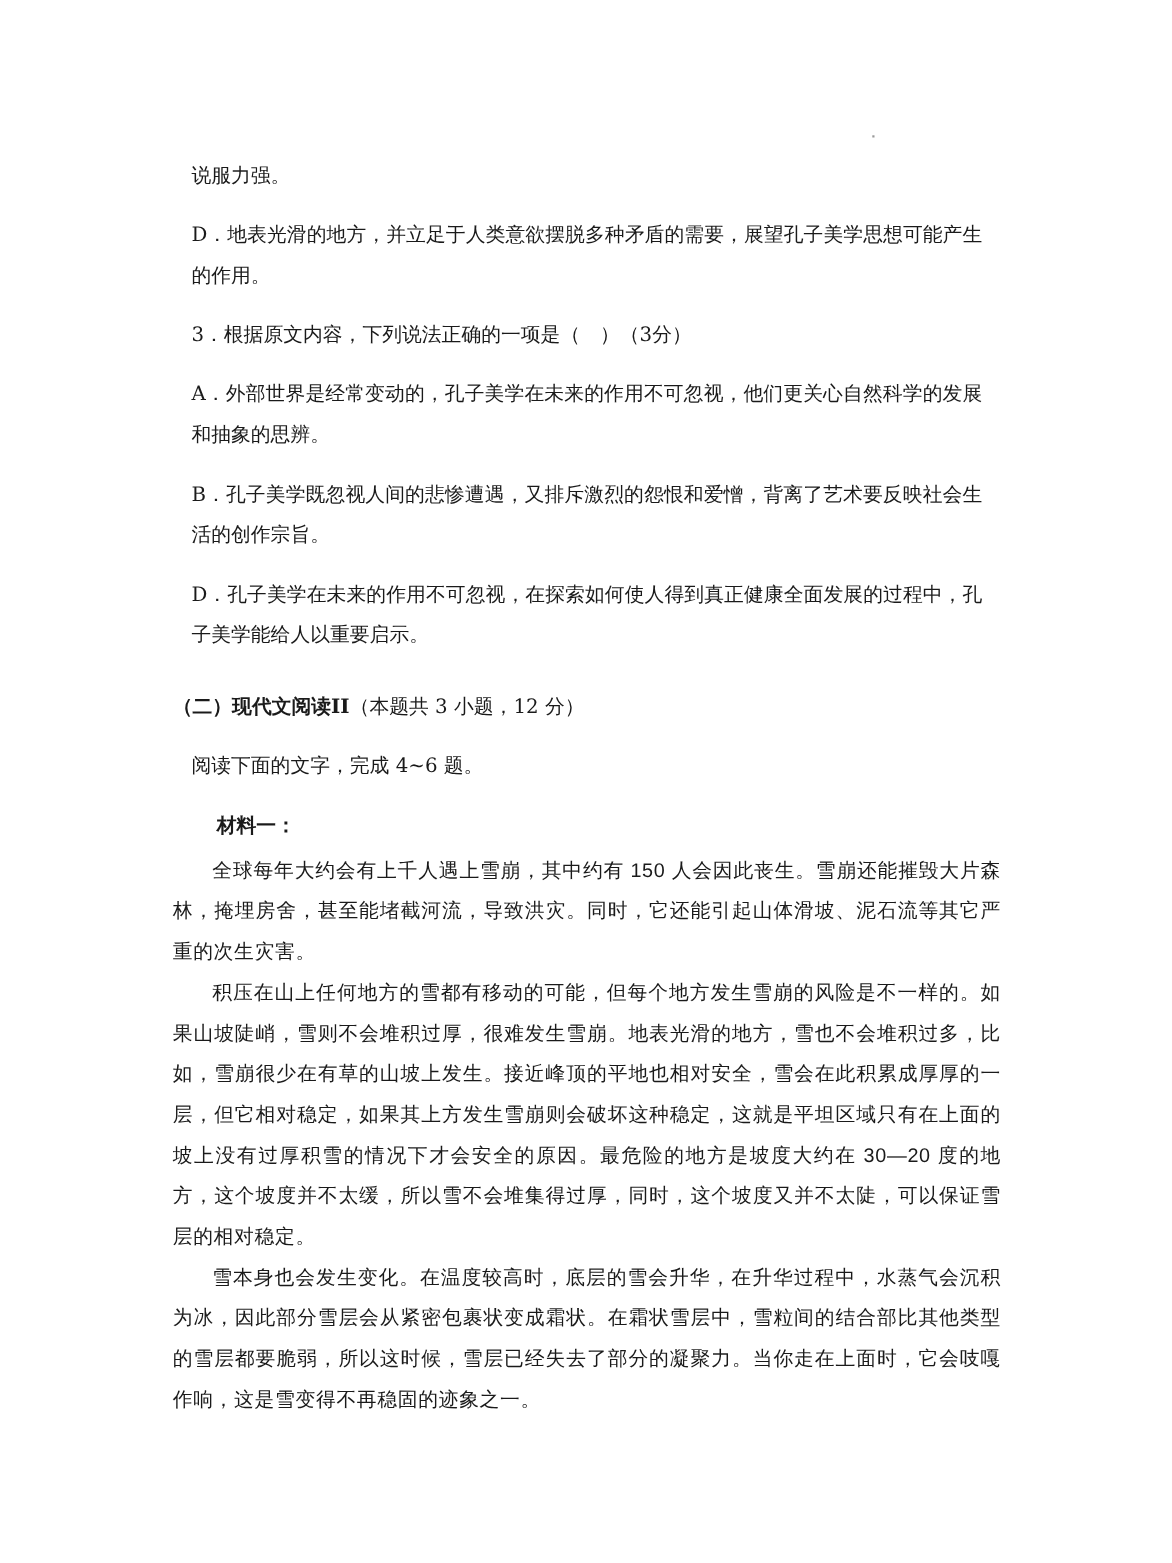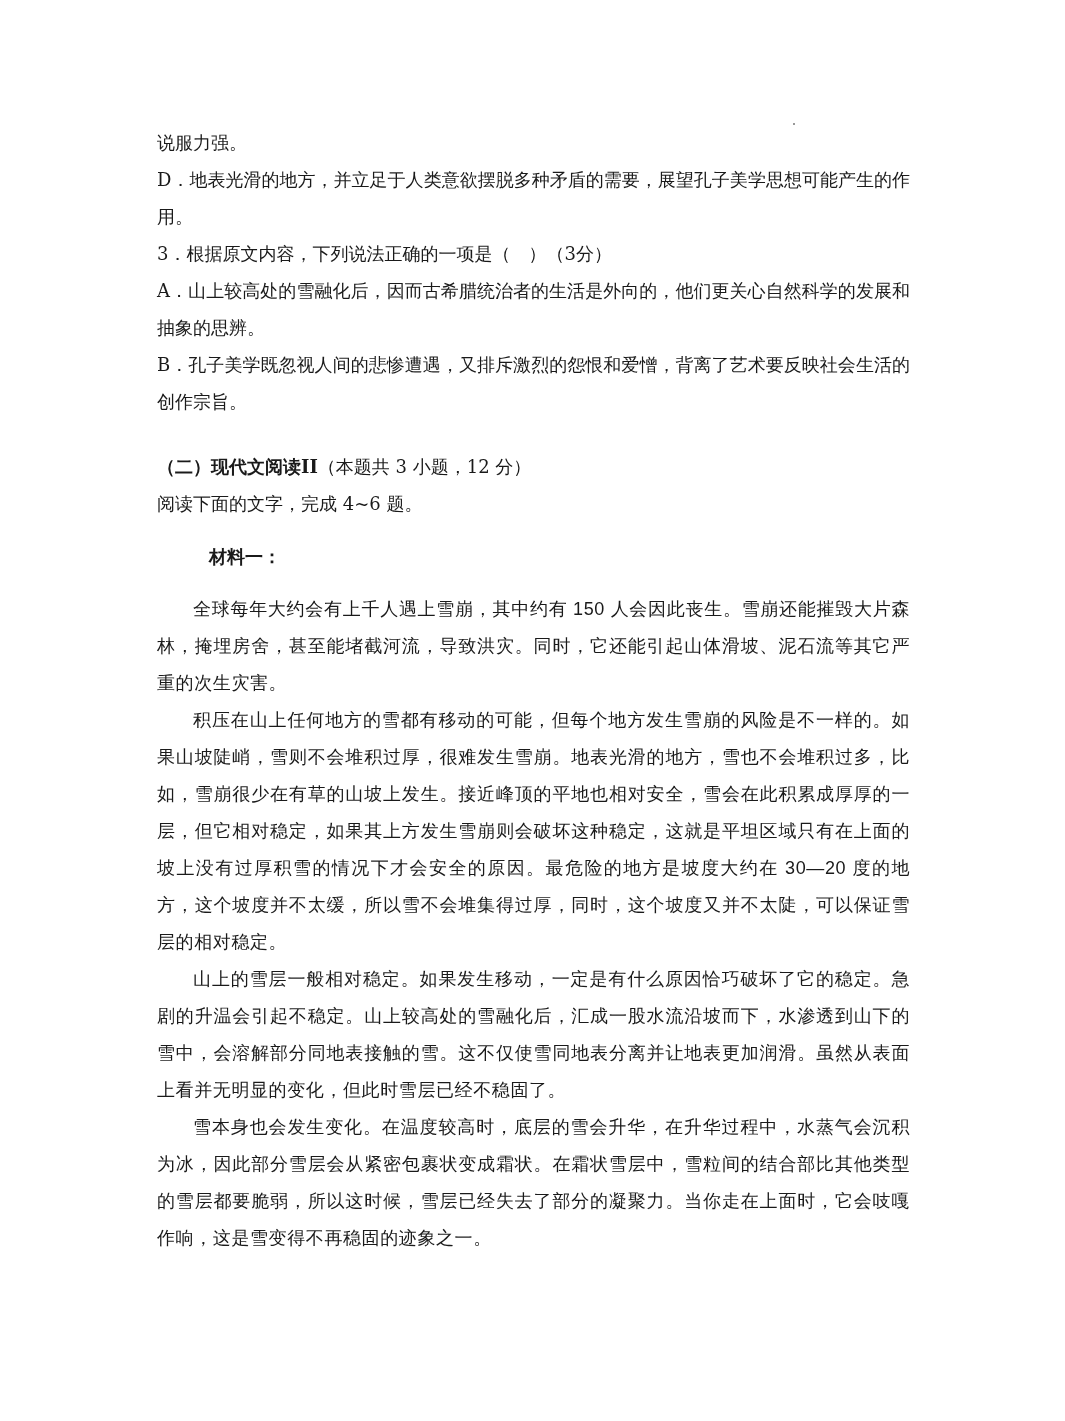--- a/index.html
+++ b/index.html
@@ -19,21 +19,21 @@
     position: absolute;
     left: 157px;
     top: 124px;
     width: 753px;
   }
   .line-block {
     font-size: 18px;
     line-height: 37px;
     text-align: justify;
     text-justify: inter-character;
-    margin: 0;
+    margin: 17px;
   }
   .dot {
     position: absolute;
     left: 793px;
     top: 123px;
     width: 2px;
     height: 2px;
     background: #999;
   }
   .section-title {
@@ -42,21 +42,21 @@
     line-height: 37px;
   }
   .section-title .bold {
     font-weight: bold;
   }
   .material-label {
     font-weight: bold;
     text-indent: 2em;
     font-size: 18px;
     line-height: 37px;
-    margin: 16px;
+    margin: 4px;
   }
   .para {
     font-size: 18px;
     line-height: 37px;
     text-indent: 2em;
     text-align: justify;
     margin: 0;
     font-family: Liberation Sans, sans-serif;
     letter-spacing: 0.6px;
   }
@@ -64,26 +64,26 @@
 </head>
 <body>
 
 <div class="dot"></div>
 
 <div class="page">
   <p class="line-block">说服力强。</p>
   <p class="line-block">D．地表光滑的地方，并立足于人类意欲摆脱多种矛盾的需要，展望孔子美学思想可能产生的作用。</p>
 
   <p class="line-block">3．根据原文内容，下列说法正确的一项是（　）（3分）</p>
-  <p class="line-block">A．山上较高处的雪融化后，因而古希腊统治者的生活是外向的，他们更关心自然科学的发展和抽象的思辨。</p>
+  <p class="line-block">A．外部世界是经常变动的，孔子美学在未来的作用不可忽视，他们更关心自然科学的发展和抽象的思辨。</p>
   <p class="line-block">B．孔子美学既忽视人间的悲惨遭遇，又排斥激烈的怨恨和爱憎，背离了艺术要反映社会生活的创作宗旨。</p>
+  <p class="line-block">D．孔子美学在未来的作用不可忽视，在探索如何使人得到真正健康全面发展的过程中，孔子美学能给人以重要启示。</p>
 
   <div class="section-title">
     <span class="bold">（二）现代文阅读II</span><span>（本题共 3 小题，12 分）</span>
   </div>
   <p class="line-block">阅读下面的文字，完成 4~6 题。</p>
   <p class="material-label">材料一：</p>
 
   <p class="para">全球每年大约会有上千人遇上雪崩，其中约有 150 人会因此丧生。雪崩还能摧毁大片森林，掩埋房舍，甚至能堵截河流，导致洪灾。同时，它还能引起山体滑坡、泥石流等其它严重的次生灾害。</p>
   <p class="para">积压在山上任何地方的雪都有移动的可能，但每个地方发生雪崩的风险是不一样的。如果山坡陡峭，雪则不会堆积过厚，很难发生雪崩。地表光滑的地方，雪也不会堆积过多，比如，雪崩很少在有草的山坡上发生。接近峰顶的平地也相对安全，雪会在此积累成厚厚的一层，但它相对稳定，如果其上方发生雪崩则会破坏这种稳定，这就是平坦区域只有在上面的坡上没有过厚积雪的情况下才会安全的原因。最危险的地方是坡度大约在 30—20 度的地方，这个坡度并不太缓，所以雪不会堆集得过厚，同时，这个坡度又并不太陡，可以保证雪层的相对稳定。</p>
-  <p class="para">山上的雪层一般相对稳定。如果发生移动，一定是有什么原因恰巧破坏了它的稳定。急剧的升温会引起不稳定。山上较高处的雪融化后，汇成一股水流沿坡而下，水渗透到山下的雪中，会溶解部分同地表接触的雪。这不仅使雪同地表分离并让地表更加润滑。虽然从表面上看并无明显的变化，但此时雪层已经不稳固了。</p>
   <p class="para">雪本身也会发生变化。在温度较高时，底层的雪会升华，在升华过程中，水蒸气会沉积为冰，因此部分雪层会从紧密包裹状变成霜状。在霜状雪层中，雪粒间的结合部比其他类型的雪层都要脆弱，所以这时候，雪层已经失去了部分的凝聚力。当你走在上面时，它会吱嘎作响，这是雪变得不再稳固的迹象之一。</p>
 </div>
 
 </body></html>

